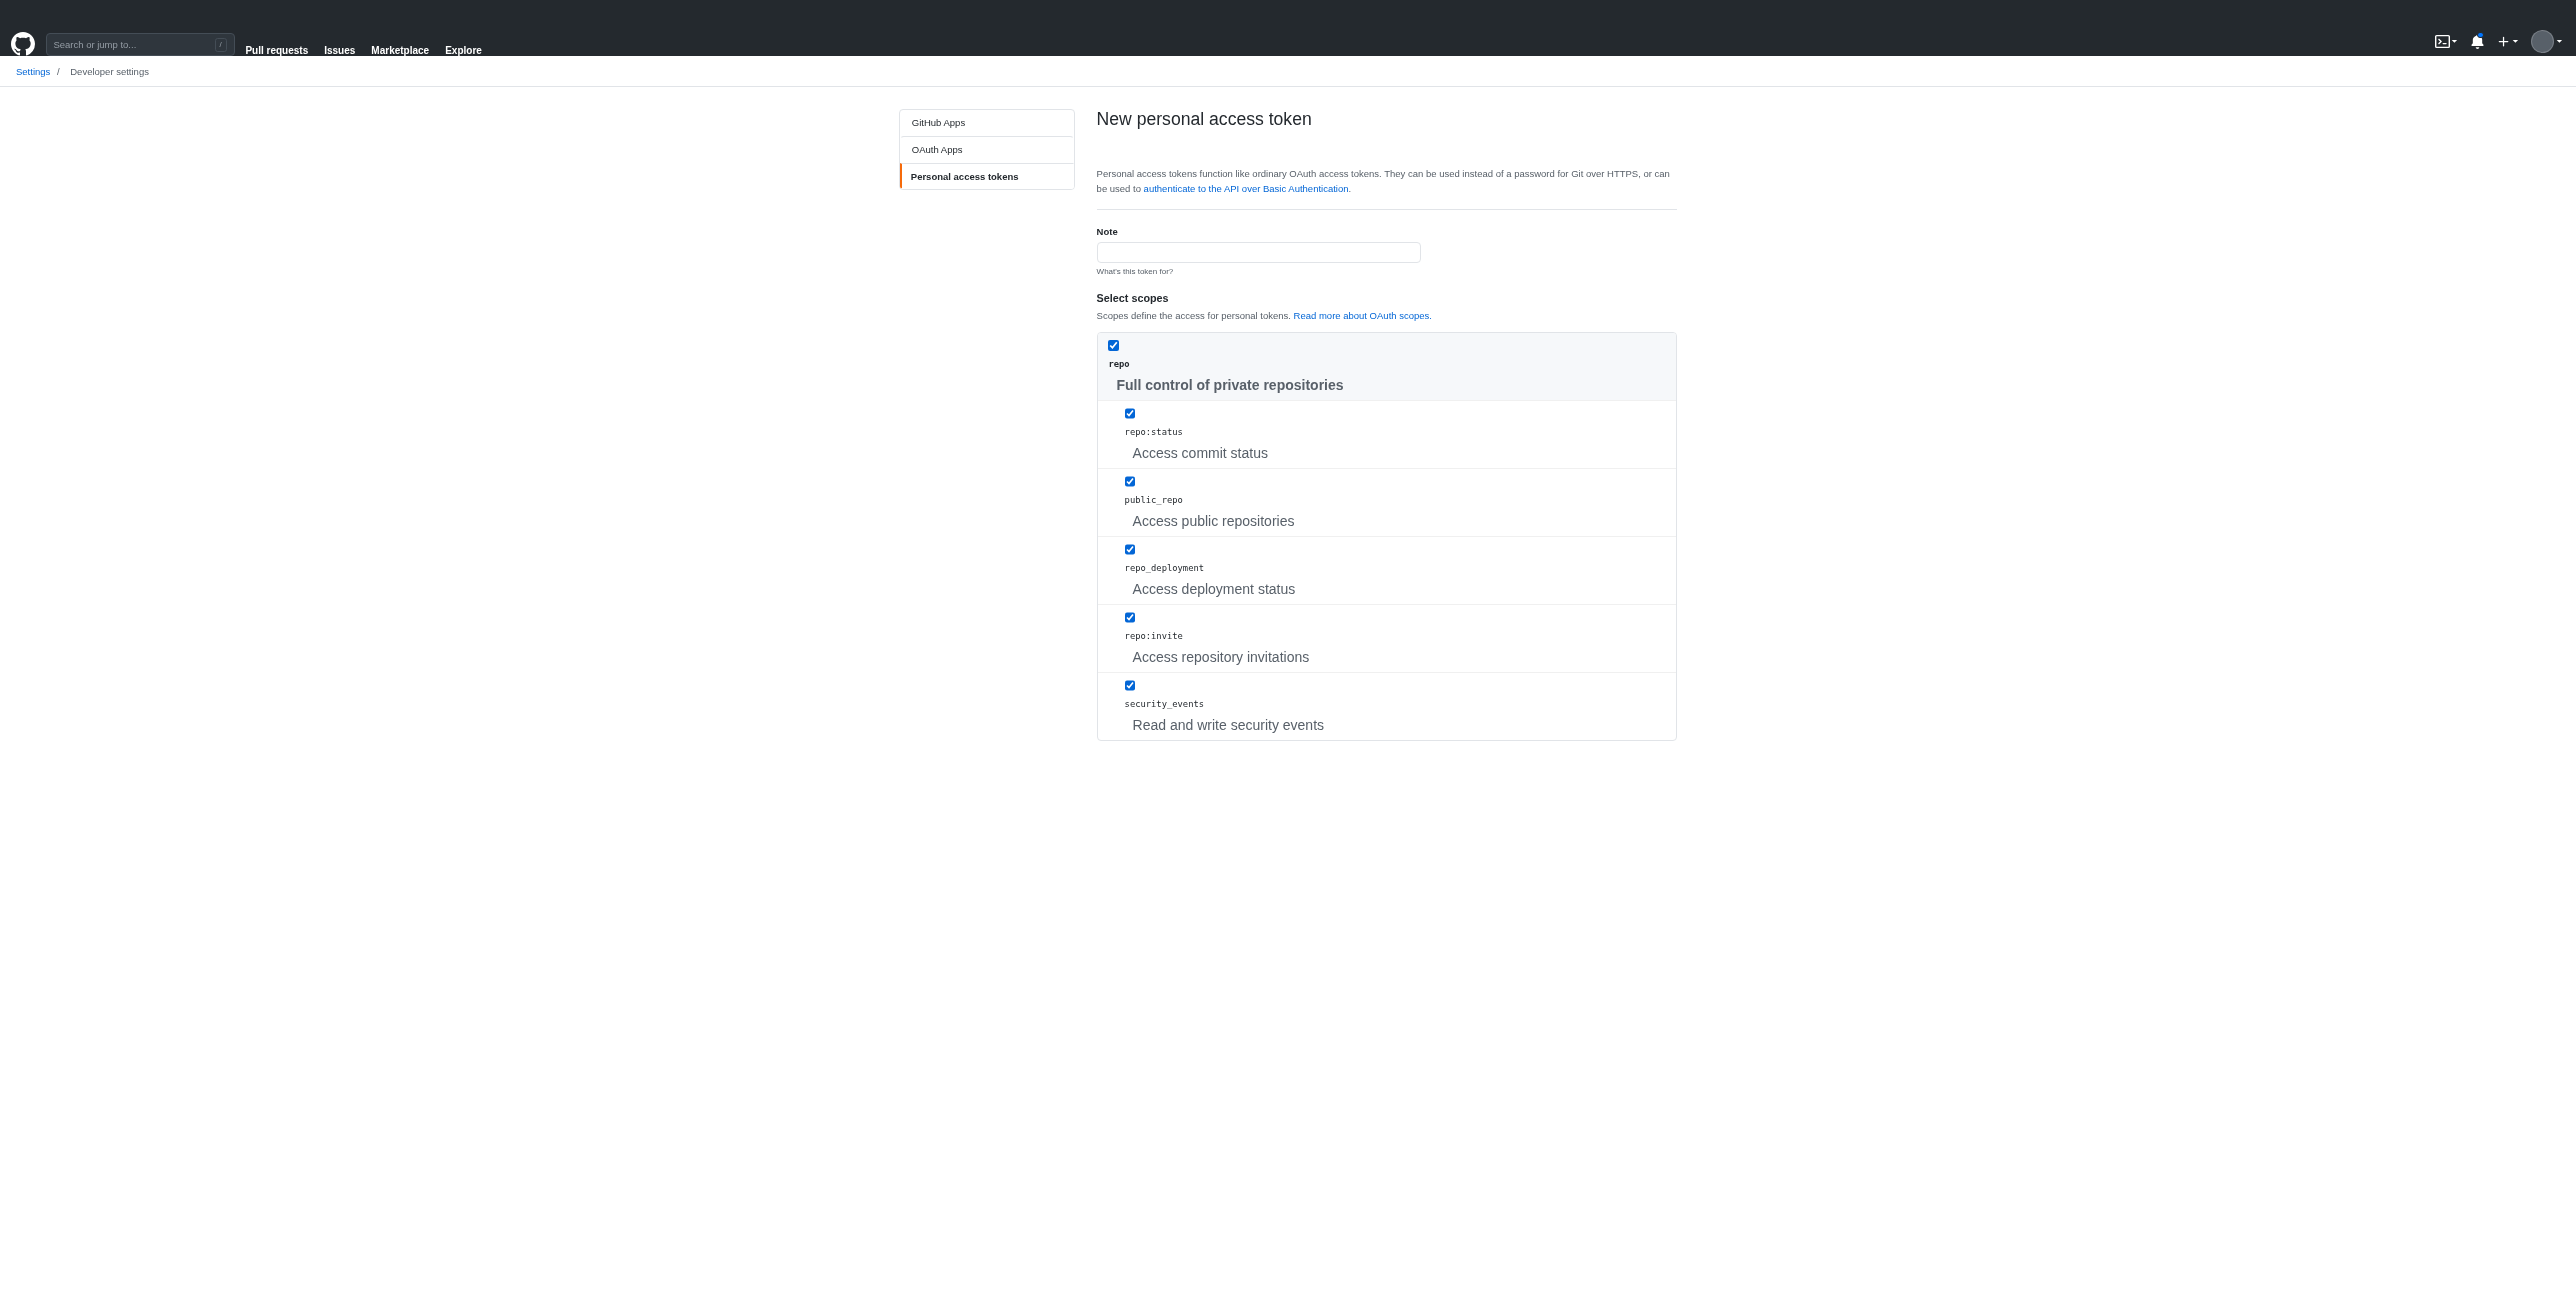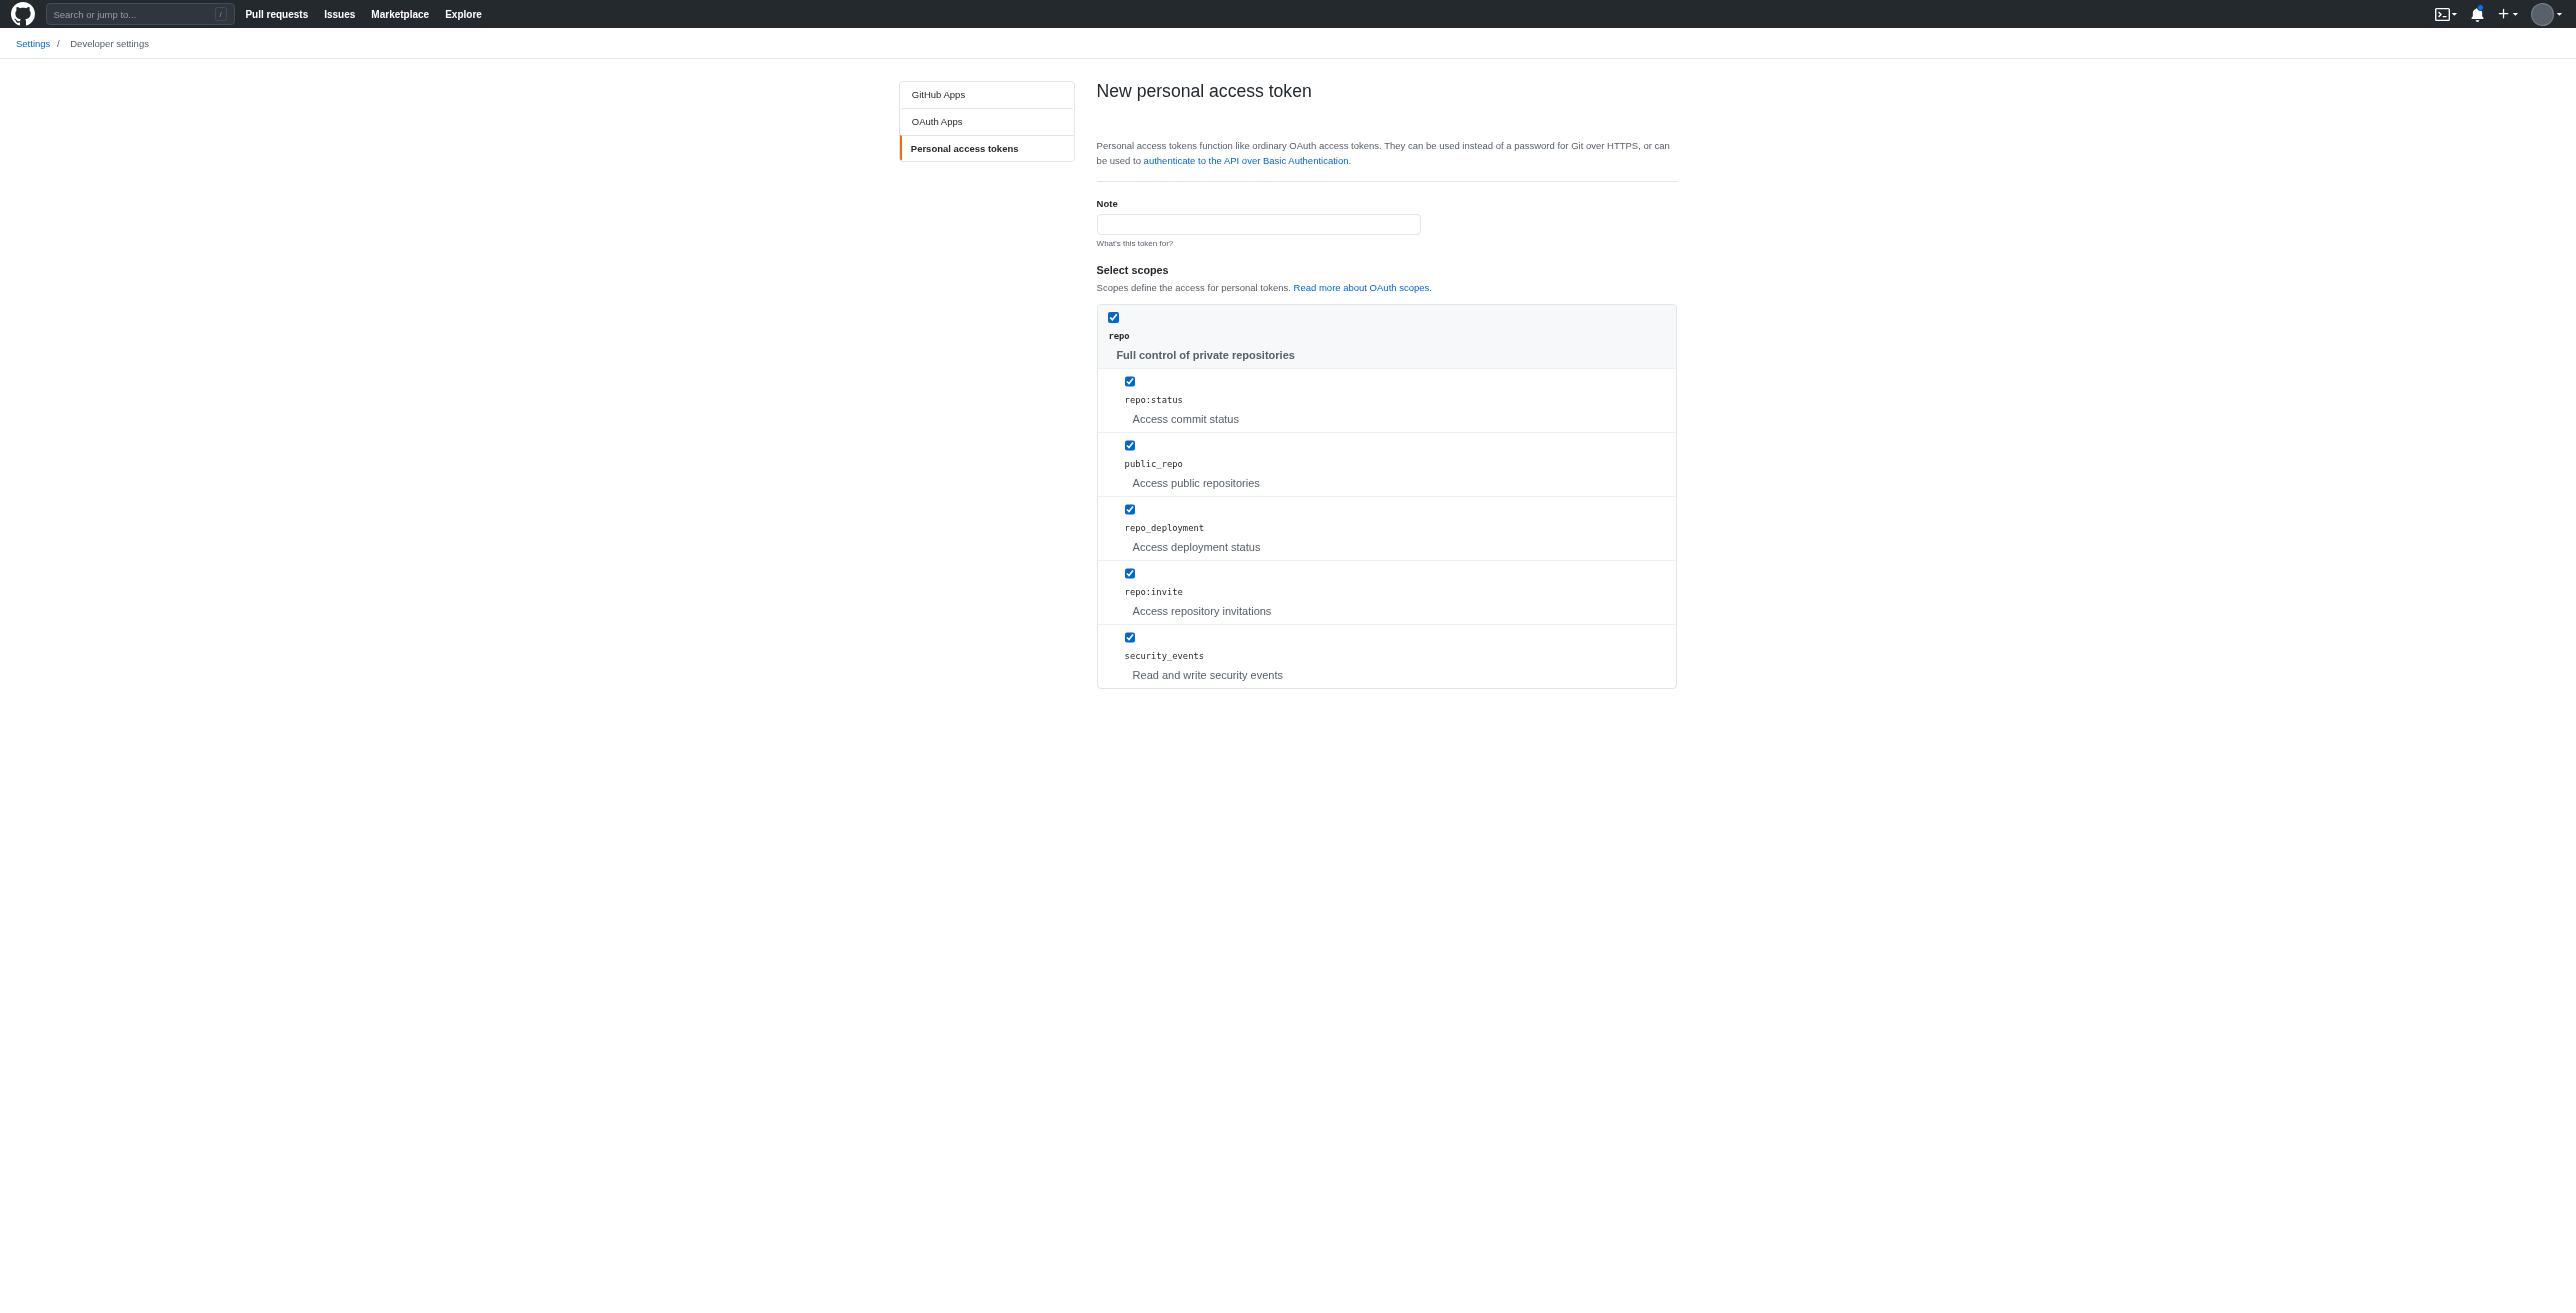--- a/index.html
+++ b/index.html
@@ -2,23 +2,23 @@
 <html style="font-size:10.8px"><head>
   <meta charset="utf-8">
   <style>
     * { box-sizing: border-box; margin: 0; padding: 0; }
     body { font-family: -apple-system, BlinkMacSystemFont, "Segoe UI", Helvetica, Arial, sans-serif; font-size: 9.5px; color: #24292e; background: #fff; }
 
     
     .navbar {
       background: #24292e;
       display: flex;
-      align-items: center;
+      align-items: flex-end;
       padding: 0 10.8px;
-      height: 28px;
+      height: 56px;
       gap: 10.8px;
     }
     .navbar-logo {
       color: #fff;
       flex-shrink: 0;
     }
     .navbar-logo svg { display: block; width: 24px; height: 24px; }
     .search-box {
       display: flex;
       align-items: center;
@@ -207,21 +207,21 @@
       align-items: flex-start;
       padding: 6.8px 10.8px;
       gap: 8px;
       font-size: 9.5px;
       flex-direction: column;
     }
     .scope-row + .scope-row { border-top: 0.7px solid #f0f0f0; }
     .scope-row.parent { background: #f6f8fa; font-weight: 700; }
     .scope-row.child { padding-left: 27px; }
     .scope-name { min-width: 135px; font-family: "SFMono-Regular", Consolas, monospace; font-size: 8.8px; }
-    .scope-desc { color: #586069; font-size: 11px; padding-left: 8px; }
+    .scope-desc { color: #586069; font-size: 14px; padding-left: 8px; }
     .scope-checkbox {
       width: 10.8px;
       height: 10.8px;
       flex-shrink: 0;
       margin-top: 0.7px;
       accent-color: #0366d6;
       cursor: pointer;
     }
     .parent-checkbox {
       accent-color: #0366d6;

